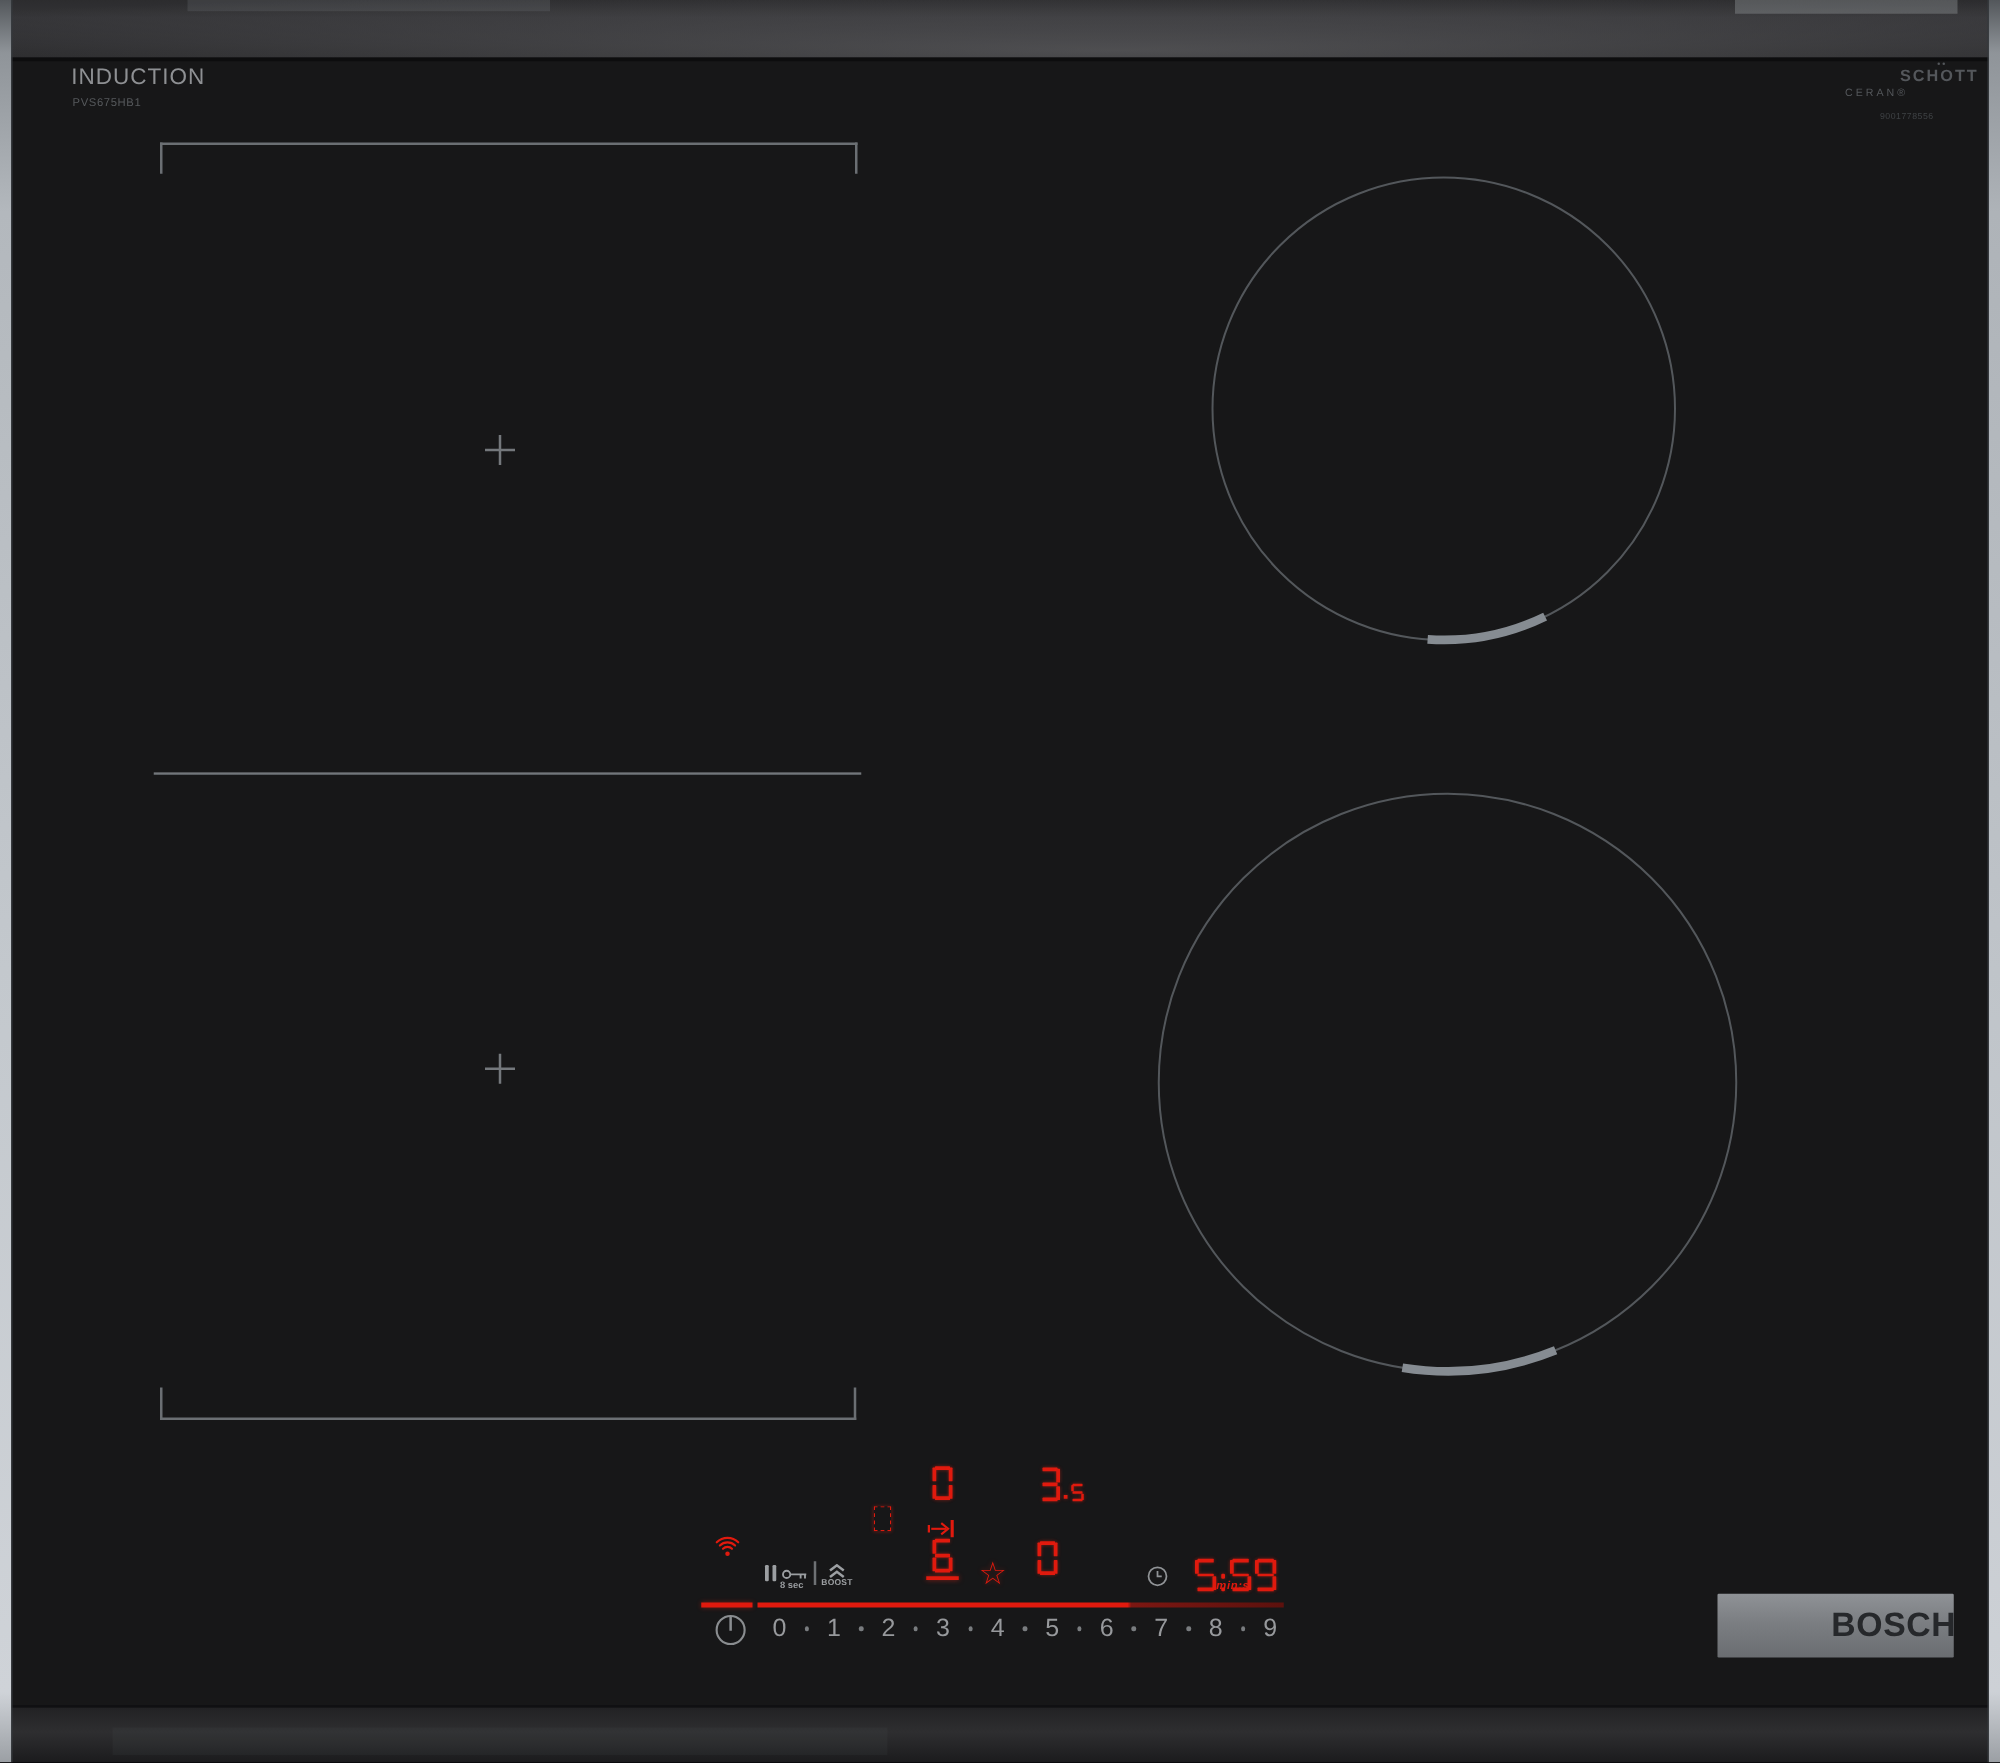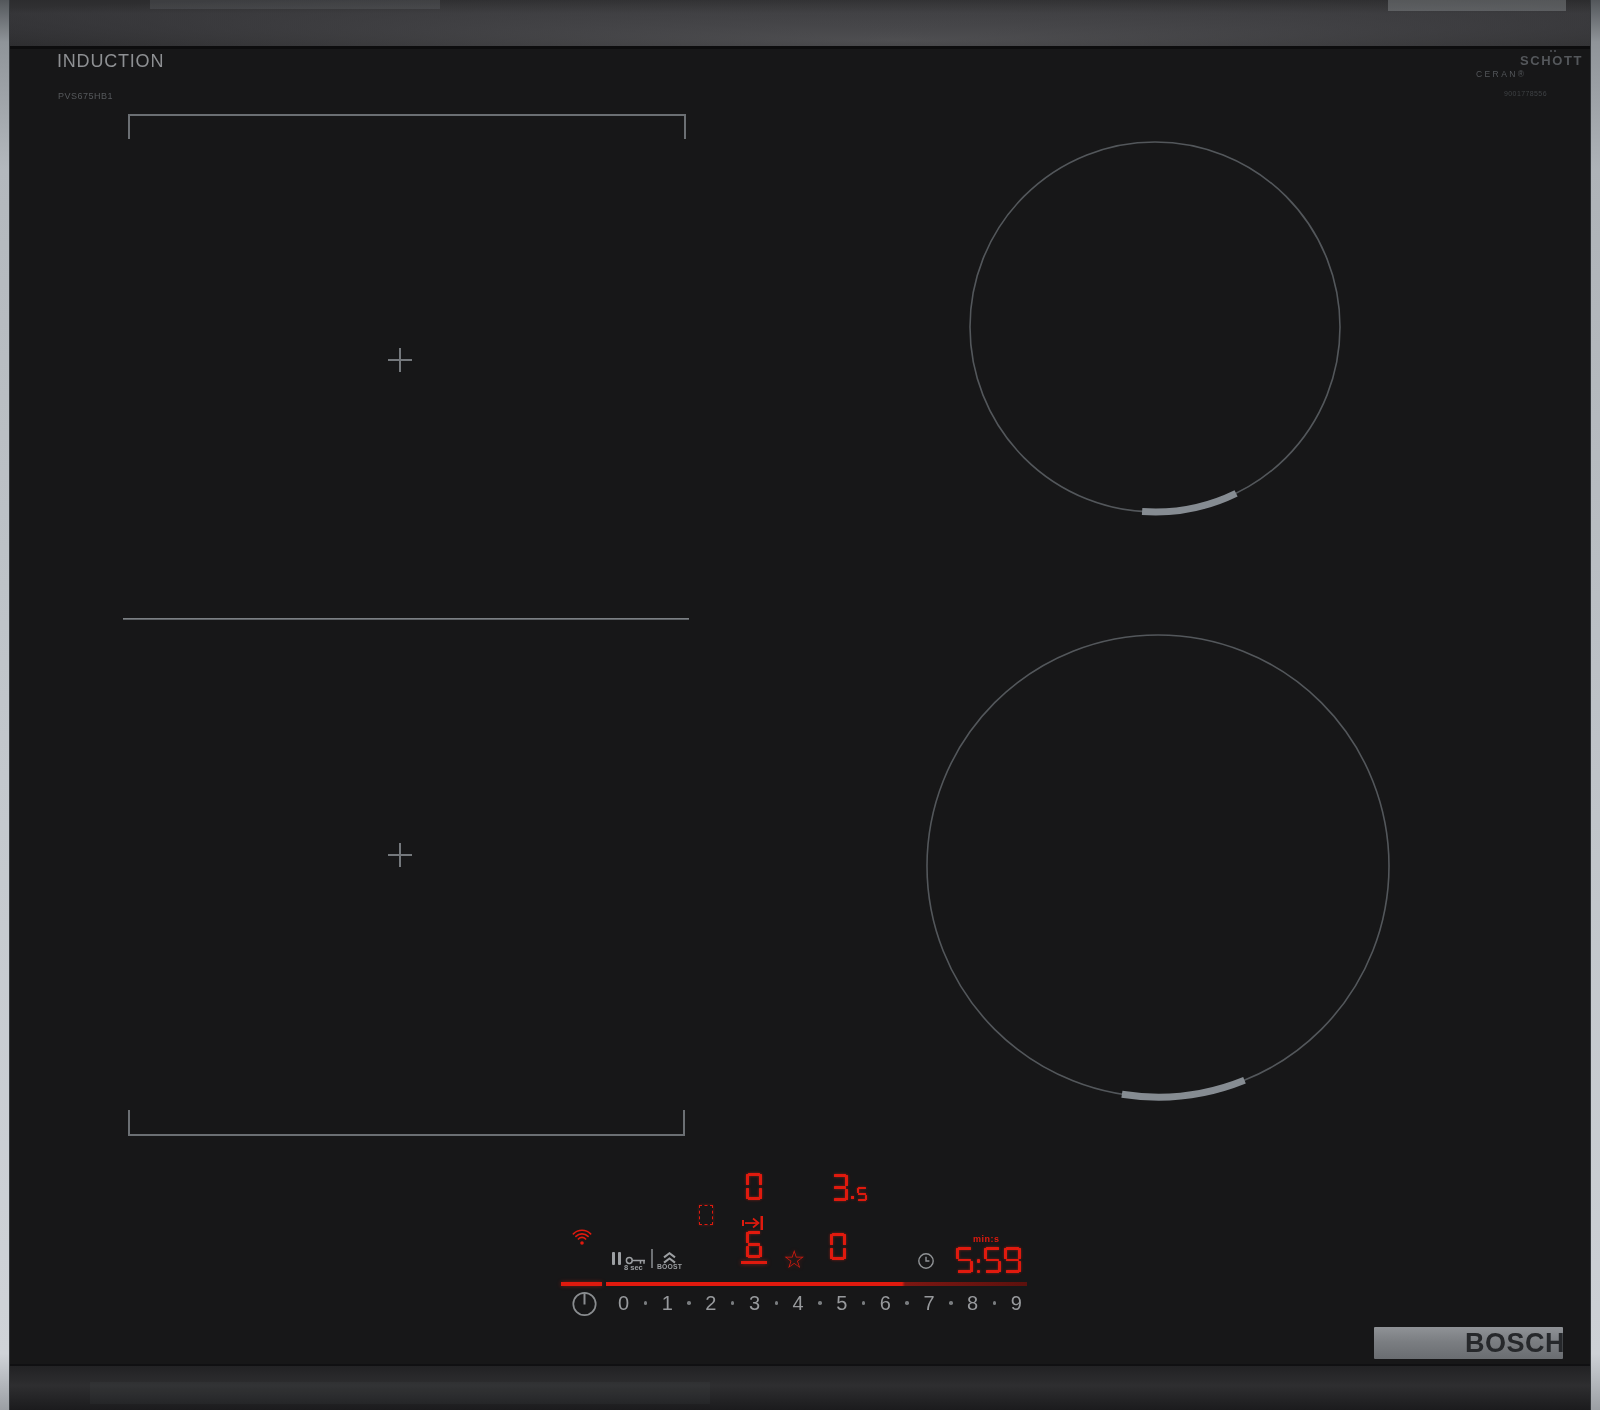--- a/index.html
+++ b/index.html
@@ -17,21 +17,21 @@
     background:linear-gradient(180deg,#222224 0%,#2e2e30 45%,#1b1b1d 100%);
     border-top:2px solid #101012;}
   .bottom-reflect{position:absolute;left:90px;bottom:6px;width:620px;height:22px;background:rgba(120,124,128,.07);}
   .trim{position:absolute;top:0;bottom:0;width:9px;z-index:6;}
   .trim-left{left:0;border-right:1px solid #34383c;
     background:linear-gradient(180deg,#53575b 0%,#8f9499 3%,#b3b8bd 12%,#c3c8cd 55%,#cfd3d8 96%,#9b9fa4 100%);}
   .trim-right{right:0;border-left:1px solid #34383c;
     background:linear-gradient(180deg,#53575b 0%,#8f9499 3%,#aeb3b8 12%,#bfc4c9 55%,#cdd1d6 96%,#9b9fa4 100%);}
   
   .title{position:absolute;left:57px;top:51px;font-size:18px;letter-spacing:.8px;color:#8e9093;}
-  .model{position:absolute;left:58px;top:77px;font-size:9px;letter-spacing:.5px;color:#56595c;margin-top:14px;}
+  .model{position:absolute;left:58px;top:77px;font-size:9px;letter-spacing:.5px;color:#56595c;}
   .schott{position:absolute;left:1476px;top:53px;color:#54575b;}
   .schott-l1{position:relative;font-size:13px;font-weight:bold;letter-spacing:1.6px;margin-left:44px;}
   .o-dots{position:absolute;left:30px;top:-3px;display:flex;gap:2px;}
   .o-dots i{width:2px;height:2px;background:#54575b;border-radius:50%;}
   .schott-l2{font-size:8.5px;font-weight:normal;letter-spacing:2.4px;margin-top:1px;}
   .serial{position:absolute;left:1504px;top:90px;font-size:7px;letter-spacing:.4px;color:#3f4245;}
   
   .zones-svg{position:absolute;left:0;top:0;pointer-events:none;}
   .bracket-top{position:absolute;left:128px;top:114px;width:554px;height:23px;
     border:2px solid #6b6f73;border-bottom:none;}
@@ -60,22 +60,22 @@
   .led-colon{display:flex;flex-direction:column;justify-content:center;align-items:center;gap:7px;height:100%;width:5px;}
   .led-colon i{width:3.5px;height:3.5px;background:var(--led-red);border-radius:1px;box-shadow:0 0 3px rgba(255,40,25,.45);}
   .led-dp{width:3px;height:3px;background:var(--led-red);margin:0 0 2px 0;box-shadow:0 0 3px rgba(255,40,25,.45);}
   #led-flex-top{left:746px;top:1173px;}
   #led-right-top{left:832px;top:1174px;}
   #led-flex-bottom{left:746px;top:1231px;}
   #led-right-bottom{left:830px;top:1233px;}
   #led-timer{left:956px;top:1247px;}
   .flex-active-underline{position:absolute;left:741px;top:1261px;width:26px;height:3px;
     background:var(--led-red);box-shadow:0 0 4px rgba(255,40,25,.5);}
-  .timer-unit{position:absolute;left:973px;top:1234px;font-size:9px;font-weight:bold;
-    letter-spacing:.5px;color:var(--led-red);}
+  .timer-unit{position:absolute;left:973px;top:1263px;font-size:9px;font-weight:bold;
+    letter-spacing:.5px;color:var(--led-red);font-style:italic;}
   
   .wifi-wrap{position:absolute;left:571px;top:1228px;width:22px;height:18px;}
   .zone-transfer{position:absolute;left:699px;top:1205px;width:12px;height:18px;
     border:1.5px dashed var(--led-red);border-radius:1px;box-shadow:0 0 3px rgba(255,40,25,.3);}
   .move-wrap{position:absolute;left:742px;top:1216px;width:24px;height:14px;}
   .star{position:absolute;left:783px;top:1247px;font-size:25px;line-height:1;
     color:var(--led-red);text-shadow:0 0 4px rgba(255,40,25,.4);}
   
   .pause{position:absolute;left:612px;top:1252px;display:flex;gap:3px;}
   .pause i{width:3px;height:13px;background:var(--icon-gray);border-radius:1px;}
@@ -90,21 +90,21 @@
   .bar-short{position:absolute;left:561px;top:1282px;width:41px;height:4px;
     background:var(--led-red);box-shadow:0 0 4px rgba(255,40,25,.4);}
   .bar-long{position:absolute;left:606px;top:1282px;width:421px;height:4px;
     background:linear-gradient(90deg,var(--led-red) 0,var(--led-red) 296px,#7c1712 299px,#5c110d 100%);}
   .power-wrap{position:absolute;left:571px;top:1290px;width:27px;height:27px;}
   .scale{position:absolute;left:618px;top:1289px;width:404px;height:28px;
     display:flex;align-items:center;justify-content:space-between;}
   .lvl{font-size:20px;color:#97999c;}
   .lvl-dot{width:3.5px;height:3.5px;border-radius:50%;background:#797c7f;}
   
-  .bosch-plate{position:absolute;left:1374px;top:1327px;width:189px;height:32px;border-radius:1px;
+  .bosch-plate{position:absolute;left:1374px;top:1275px;width:189px;height:51px;border-radius:1px;
     background:linear-gradient(180deg,#8f9296 0%,#7b7e82 45%,#6a6d71 100%);
     display:flex;align-items:center;gap:46px;}
   .bosch-sym{margin-left:33px;width:30px;height:30px;}
   .bosch-text{margin-left:12px;font-size:27px;font-weight:bold;letter-spacing:.5px;color:#26282b;}
 </style>
 </head>
 <body>
 
 <div class="stage">
 

